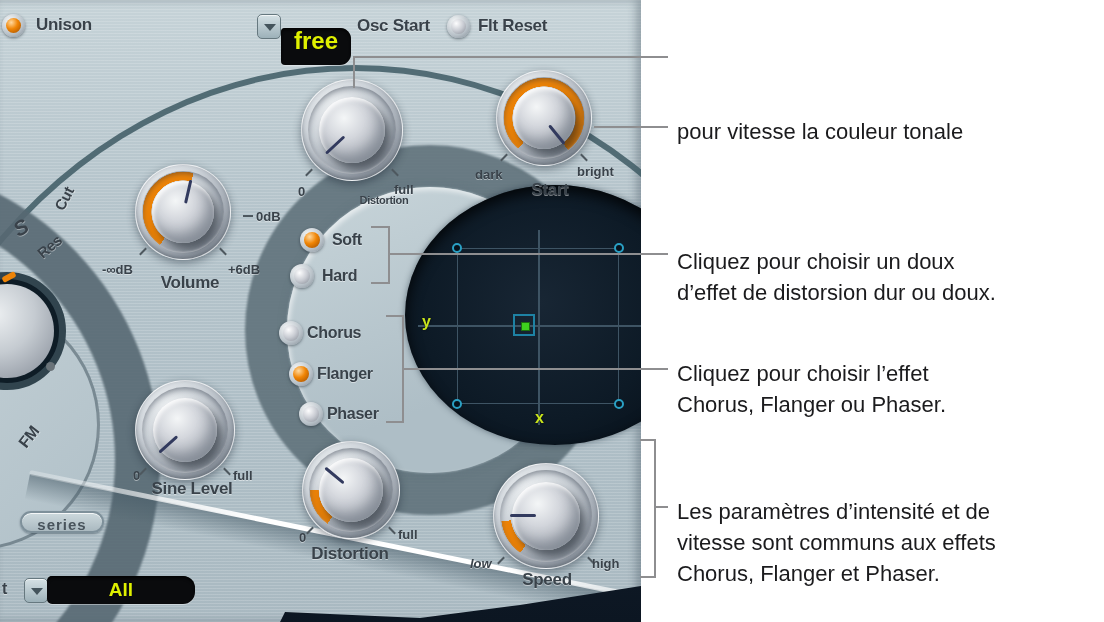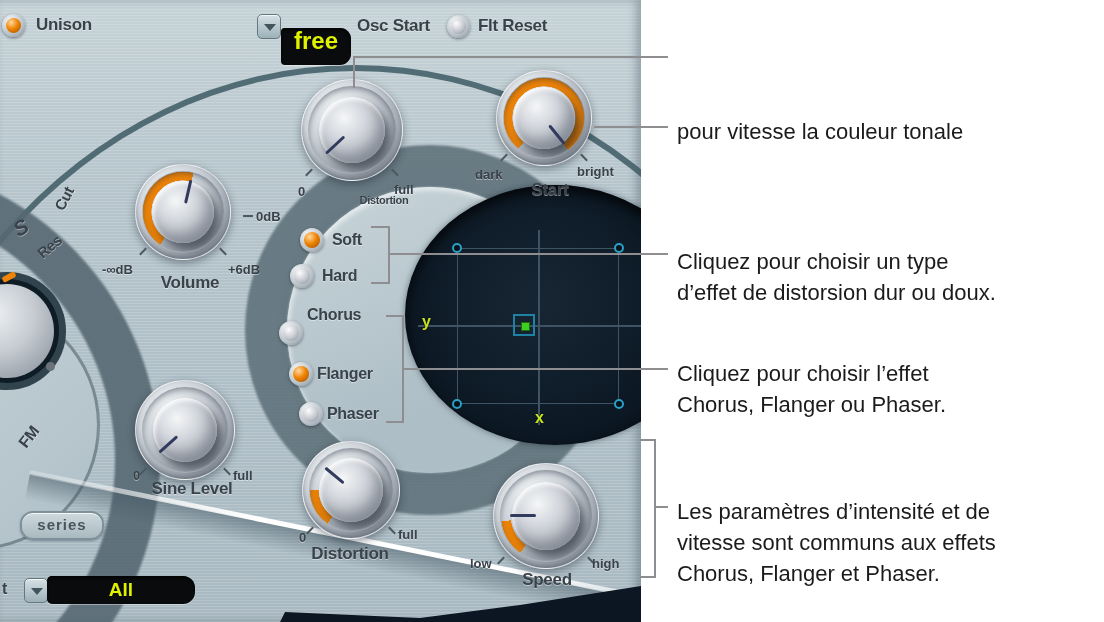--- a/index.html
+++ b/index.html
@@ -80,21 +80,21 @@
   
   .dd-btn { position:absolute; width:24px; height:25px; border-radius:5px;
     background:linear-gradient(180deg,#d5e1e5,#9db1b9); border:1px solid #66787f;
     box-shadow:inset 0 1px 0 rgba(255,255,255,.7); }
   .dd-btn::after { content:""; position:absolute; left:6px; top:9px; border:6px solid rgba(0,0,0,0);
     border-top:7px solid #44545c; border-bottom:0; }
   .dd-field { position:absolute; background:#0a0b0d; border-radius:4px 11px 11px 4px;
     box-shadow:inset 0 2px 3px rgba(0,0,0,.8), 0 1px 0 rgba(255,255,255,.4);
     color:#dff000; font-weight:bold; text-align:center; }
 
-  .series-btn { position:absolute; left:20px; top:511px; width:84px; height:29px; border-radius:13px;
+  .series-btn { position:absolute; left:20px; top:511px; width:84px; height:22px; border-radius:13px;
     background:linear-gradient(180deg,#cdd9dd,#aab9c0); border:2px solid #7e909a;
     box-shadow:inset 0 1px 0 rgba(255,255,255,.8), 0 1px 2px rgba(30,45,60,.4);
     color:#49545c; font-weight:bold; font-size:15px; text-align:center; line-height:23px; letter-spacing:1px; }
 
   
   #xy { position:absolute; left:405px; top:185px; width:300px; height:260px; border-radius:50%;
     background:radial-gradient(circle at 45% 45%, #182634 0%, #0d1a26 55%, #050c14 100%);
     box-shadow:inset 0 6px 14px rgba(0,0,0,.8), 0 0 6px rgba(20,35,50,.5); }
   .g { position:absolute; background:#3e5464; }
   .grect { position:absolute; left:52px; top:63px; width:162px; height:156px; border:1.5px solid #3e5464; background:none; }
@@ -199,21 +199,21 @@
       </div>
     <div class="plabel" style="left:332px; top:231px; font-size:16px;">Soft</div>
     <div class="led off" style="left:290px; top:264px;">
         <i></i>
       </div>
     <div class="plabel" style="left:322px; top:267px; font-size:16px;">Hard</div>
 
     <div class="led off" style="left:279px; top:321px;">
         <i></i>
       </div>
-    <div class="plabel" style="left:307px; top:306px; font-size:16px;">Chorus</div>
+    <div class="plabel" style="left:307px; top:324px; font-size:16px;">Chorus</div>
     <div class="led on" style="left:289px; top:362px;">
         <i></i>
       </div>
     <div class="plabel" style="left:317px; top:365px; font-size:16px;text-align:right;">Flanger</div>
     <div class="led off" style="left:299px; top:402px;">
         <i></i>
       </div>
     <div class="plabel" style="left:327px; top:405px; font-size:16px;">Phaser</div>
 
     <div class="knob" style="left:135px; top:380px; width:100px; height:100px;">
@@ -237,21 +237,21 @@
     <div class="minmax" style="left:398px; top:527px;">full</div>
     <div class="plabel ctr" style="left:350px; top:544px; font-size:17px;">Distortion</div>
 
     <div class="knob" style="left:493px; top:463px; width:106px; height:106px;">
       <div class="arc" style="--s:215deg; --w:48deg;"></div>
       <div class="cap"></div>
       <div class="ind" style="--a:-90deg;"></div>
       <div class="tk tkl"></div>
         <div class="tk tkr"></div>
     </div>
-    <div class="minmax" style="left:470px; top:556px;">low</div>
+    <div class="minmax" style="left:470px; top:556px;font-style:italic;">low</div>
     <div class="minmax" style="left:592px; top:556px;">high</div>
     <div class="plabel ctr" style="left:547px; top:570px; font-size:17px;">Speed</div>
 
     <div class="series-btn">series</div>
     <div class="dd-btn" style="left:24px; top:578px;"></div>
     <div class="dd-field" style="left:47px; top:576px; width:148px; height:28px; font-size:19px; line-height:27px; border-radius:5px 12px 12px 5px;">All</div>
   </div>
 
   <div class="cl" style="left:353px; top:57px; width:2px; height:31px;"></div>
   <div class="cl" style="left:353px; top:56px; width:315px; height:2px;"></div>
@@ -269,21 +269,21 @@
 
   <div class="cl" style="left:640px; top:439px; width:16px; height:2px;"></div>
   <div class="cl" style="left:654px; top:439px; width:2px; height:139px;"></div>
   <div class="cl" style="left:640px; top:576px; width:16px; height:2px;"></div>
   <div class="cl" style="left:654px; top:506px; width:14px; height:2px;"></div>
 
   <div class="ann" style="top:116px;">
     <div>pour vitesse la couleur tonale</div>
   </div>
   <div class="ann" style="top:246px;">
-    <div>Cliquez pour choisir un type</div>
+    <div>Cliquez pour choisir un doux</div>
     <div>d’effet de distorsion dur ou doux.</div>
   </div>
   <div class="ann" style="top:358px;">
     <div>Cliquez pour choisir l’effet</div>
     <div>Chorus, Flanger ou Phaser.</div>
   </div>
   <div class="ann" style="top:496px;">
     <div>Les paramètres d’intensité et de</div>
     <div>vitesse sont communs aux effets</div>
     <div>Chorus, Flanger et Phaser.</div>

